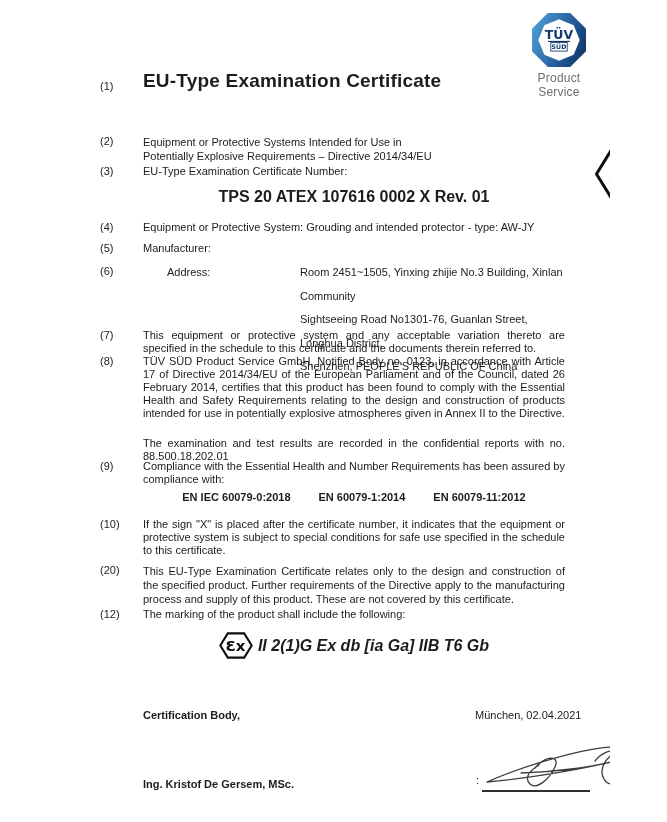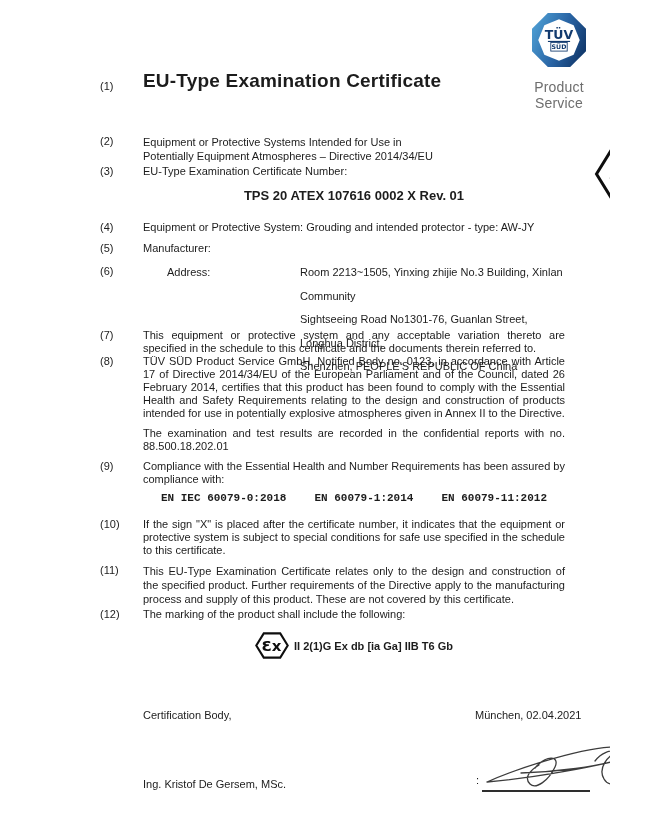--- a/index.html
+++ b/index.html
@@ -10,33 +10,33 @@
     overflow:hidden;
   }
   .sec { position:absolute; left:100px; width:465px; display:flex; }
   .sec .num { width:43px; flex:none; }
   .sec .body { flex:1; line-height:13px; }
   .just { text-align:justify; }
   .title-row { align-items:flex-start; }
   .title-text { font-size:19px; font-weight:bold; letter-spacing:0.2px; line-height:22px; }
   .bold { font-weight:normal; }
   .centerline { position:absolute; left:143px; width:422px; text-align:center; }
-  .certnum { font-size:13px; font-weight:bold; }
+  .certnum { font-size:16px; font-weight:bold; }
   .labelrow .label { width:109px; flex:none; }
   .labelrow .val { flex:1; }
   .addr-line { line-height:23.5px;margin-left:24px; }
   .std { font-weight:bold; }
-  .std span { margin:0 14px;font-family:Liberation Mono, monospace; }
-  .para2 { margin-top:7px; }
+  .std span { margin:0 14px; }
+  .para2 { margin-top:17px; }
   .tuv-logo { position:absolute; top:13px; right:11px; width:80px; text-align:center; }
-  .tuv-caption { font-size:14px; color:#6e6e6e; margin-top:10px; letter-spacing:0.2px; }
+  .tuv-caption { font-size:12px; color:#6e6e6e; margin-top:2px; letter-spacing:0.2px; }
   .ex-right { position:absolute; top:148px; left:594px; }
   .marking-row { position:absolute; left:143px; width:422px; display:flex; justify-content:center; align-items:center; gap:5px; }
-  .marking-text { font-size:11px; font-weight:bold; }
-  .foot-left { position:absolute; left:143px; }
+  .marking-text { font-size:16px; font-weight:bold;font-style:italic; }
+  .foot-left { position:absolute; left:143px;font-weight:bold; }
   .foot-right { position:absolute; left:475px; }
   .sig-colon { position:absolute; left:476px; top:774px; }
   .sig-svg { position:absolute; left:483px; top:740px; }
   .sig-line { position:absolute; left:482px; top:790px; width:108px; border-bottom:2px solid #2e2e2e; }
   svg text { font-family:"DejaVu Sans","Liberation Sans",sans-serif; }
 </style>
 </head>
 <body>
 
 <div class="page">
@@ -69,21 +69,21 @@
 
   <div class="sec title-row" style="top:74px">
     <div class="num" style="padding-top:6px">(1)</div>
     <div class="body title-text">EU-Type Examination Certificate</div>
   </div>
 
   <div class="sec" style="top:135px">
     <div class="num">(2)</div>
     <div class="body" style="line-height:14px">
       <div>Equipment or Protective Systems Intended for Use in</div>
-      <div><span>Potentially Equipment Atmospheres – </span><span class="bold">Directive 2014/34/EU</span></div>
+      <div><span>Potentially Explosive Requirements – </span><span class="bold">Directive 2014/34/EU</span></div>
     </div>
   </div>
 
   <div class="sec" style="top:165px">
     <div class="num">(3)</div>
     <div class="body">EU-Type Examination Certificate Number:</div>
   </div>
 
   <div class="centerline certnum" style="top:188px">TPS 20 ATEX 107616 0002 X Rev. 01</div>
 
@@ -97,21 +97,21 @@
     <div class="body" style="display:flex">
       <div class="label">Manufacturer:</div>
     </div>
   </div>
 
   <div class="sec labelrow" style="top:261px">
     <div class="num" style="padding-top:4px">(6)</div>
     <div class="body" style="display:flex">
       <div class="label addr-line">Address:</div>
       <div class="val">
-        <div class="addr-line">Room 2213~1505, Yinxing zhijie No.3 Building, Xinlan Community</div>
+        <div class="addr-line">Room 2451~1505, Yinxing zhijie No.3 Building, Xinlan Community</div>
         <div class="addr-line">Sightseeing Road No1301-76, Guanlan Street, Longhua District,</div>
         <div class="addr-line">Shenzhen, PEOPLE'S REPUBLIC OF China</div>
       </div>
     </div>
   </div>
 
   <div class="sec" style="top:329px">
     <div class="num">(7)</div>
     <div class="body just">This equipment or protective system and any acceptable variation thereto are specified in the schedule to this certificate and the documents therein referred to.</div>
   </div>
@@ -132,21 +132,21 @@
   <div class="centerline std" style="top:491px">
     <span>EN IEC 60079-0:2018</span><span>EN 60079-1:2014</span><span>EN 60079-11:2012</span>
   </div>
 
   <div class="sec" style="top:518px">
     <div class="num">(10)</div>
     <div class="body just">If the sign "X" is placed after the certificate number, it indicates that the equipment or protective system is subject to special conditions for safe use specified in the schedule to this certificate.</div>
   </div>
 
   <div class="sec" style="top:564px">
-    <div class="num">(11)</div>
+    <div class="num">(20)</div>
     <div class="body just" style="line-height:14px">This EU-Type Examination Certificate relates only to the design and construction of the specified product. Further requirements of the Directive apply to the manufacturing process and supply of this product. These are not covered by this certificate.</div>
   </div>
 
   <div class="sec" style="top:608px">
     <div class="num">(12)</div>
     <div class="body">The marking of the product shall include the following:</div>
   </div>
 
   <div class="marking-row" style="top:632px">
     <svg width="34" height="27" viewBox="0 0 66 52">

